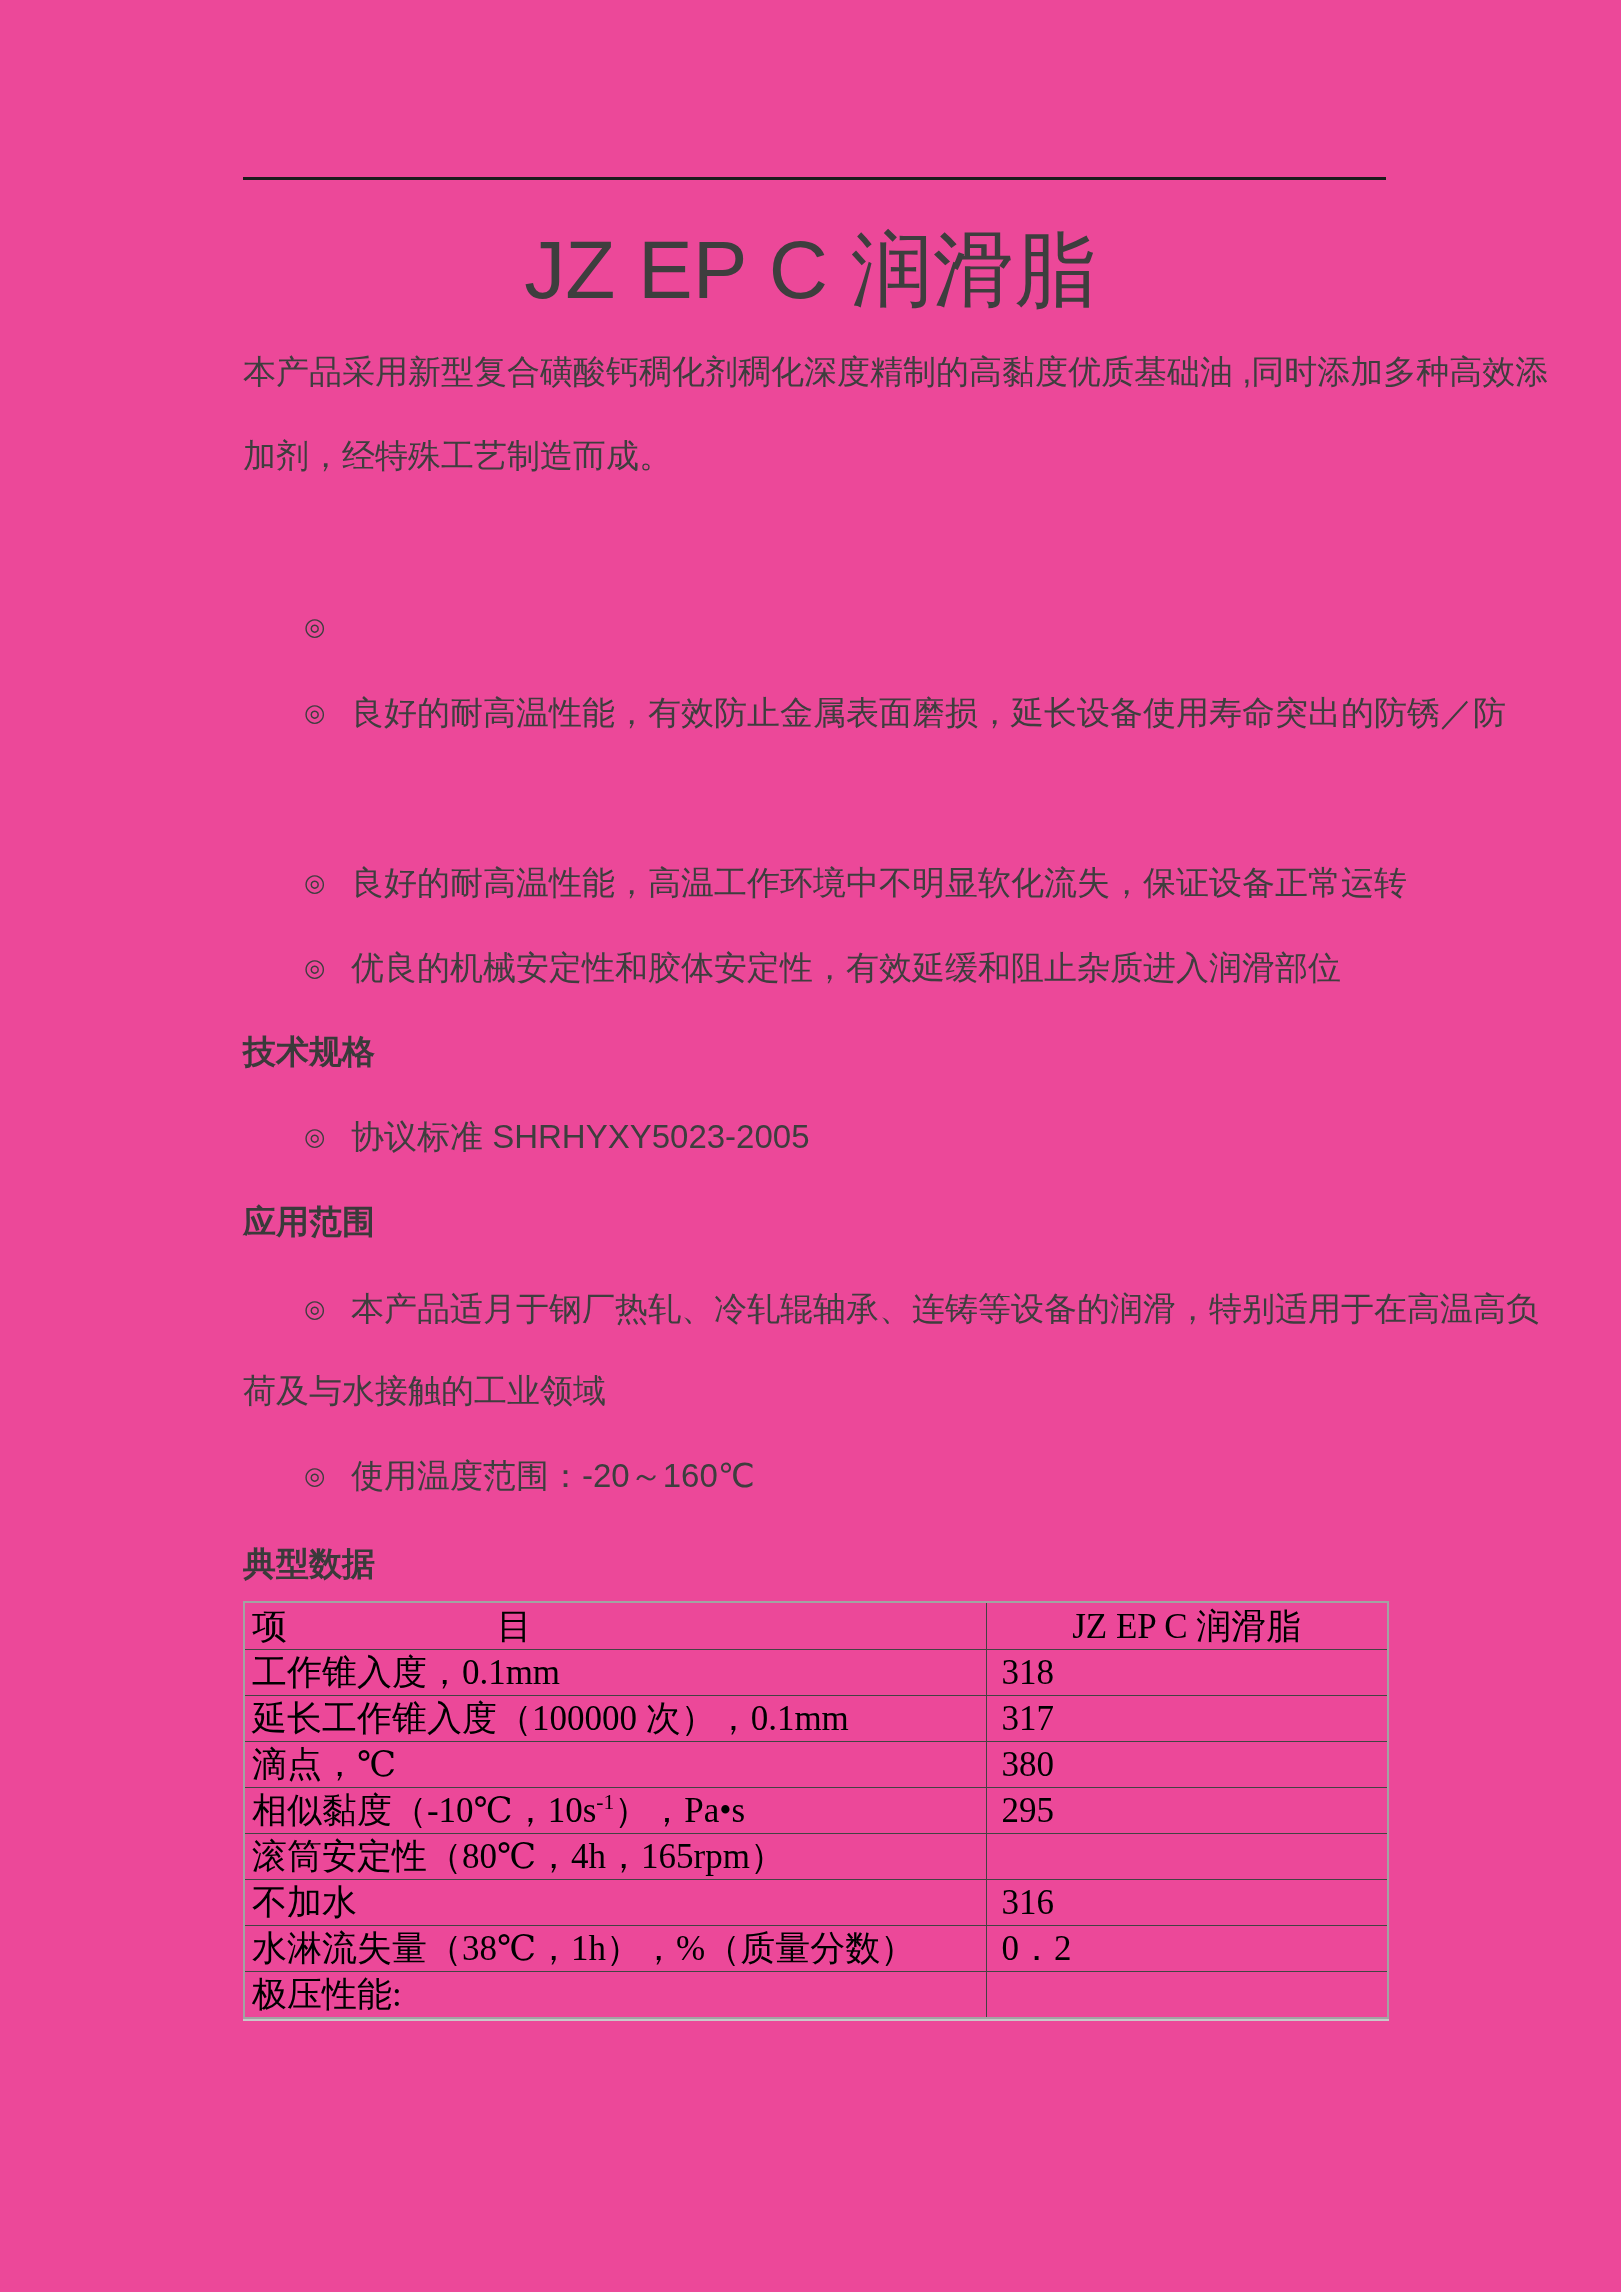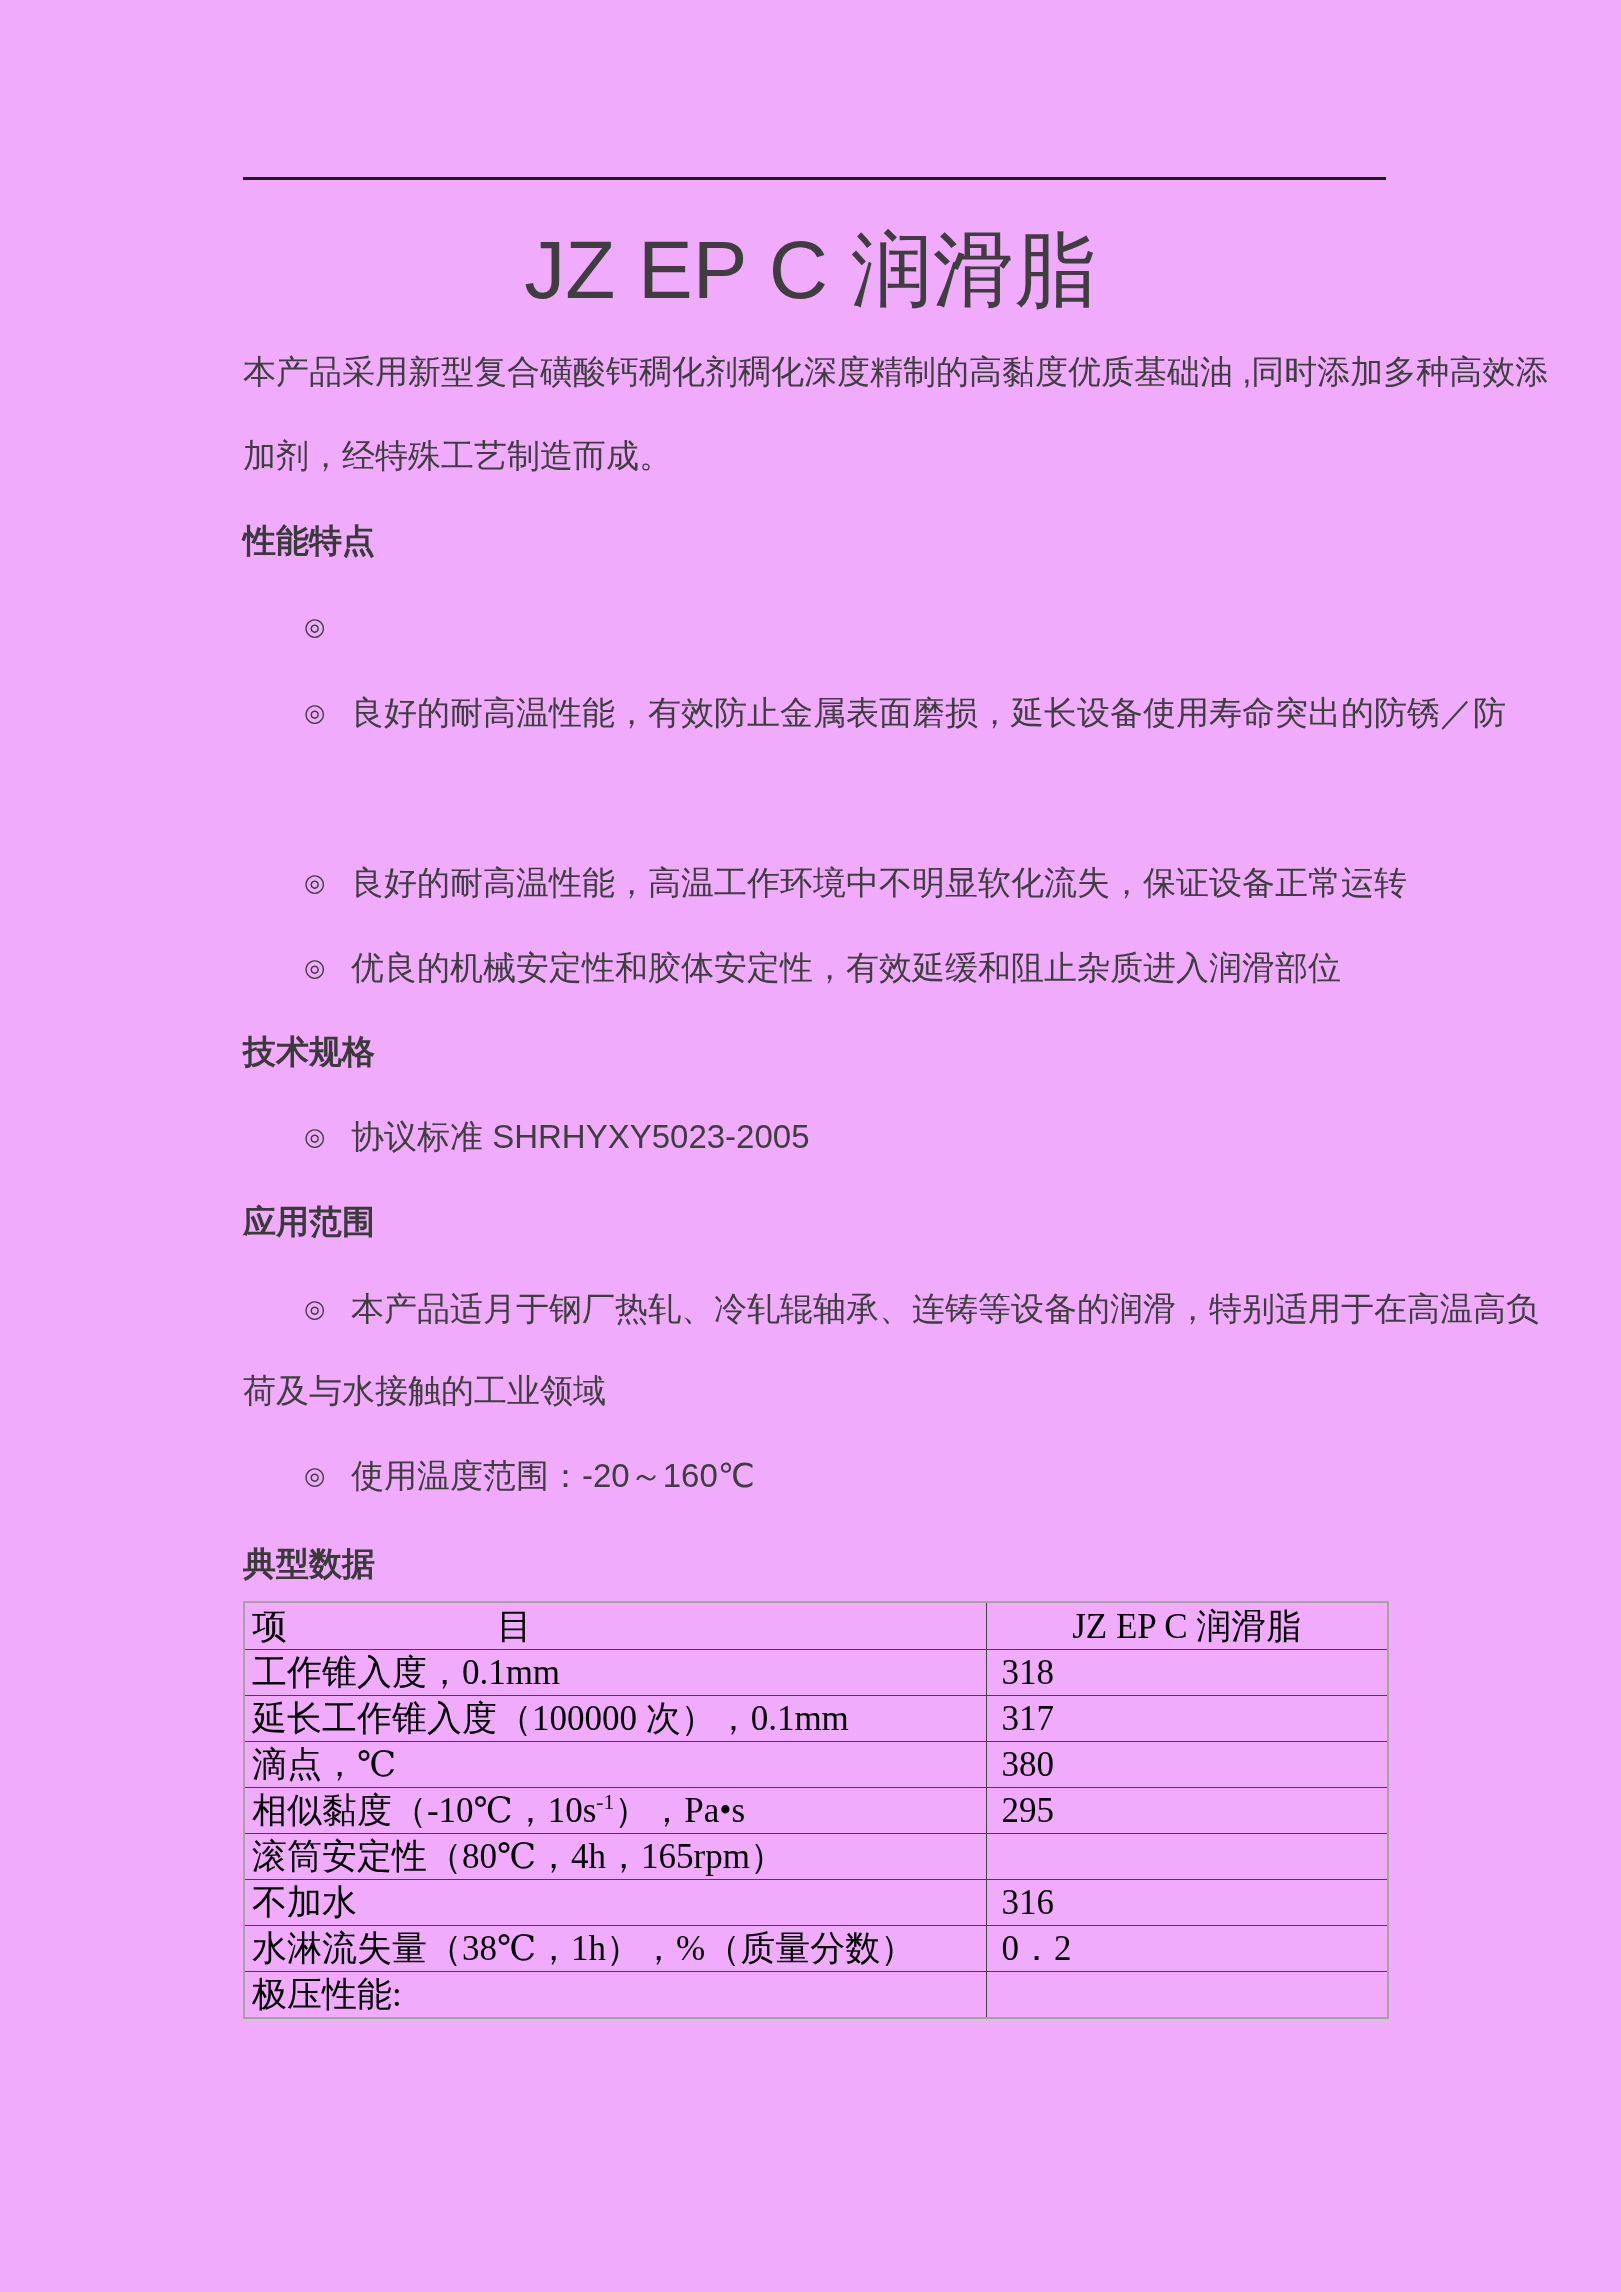--- a/index.html
+++ b/index.html
@@ -1,20 +1,20 @@
 <!DOCTYPE html>
 <html><head>
 <meta charset="utf-8">
 <style>
   html,body{margin:0;padding:0;background:#ffffff;}
   .page{
     position:relative;
     width:1621px;
     height:2293px;
-    background:#f0abfc;
+    background:#ec4899;
     overflow:hidden;
     font-family:"Liberation Sans","DejaVu Sans",sans-serif;
   }
   .rule{
     position:absolute;
     left:243px;
     top:177px;
     width:1143px;
     height:2.9px;
     background:#1c1c1c;
@@ -90,21 +90,20 @@
 
 <div class="page">
 
   <div class="rule"></div>
 
   <h1 class="title">JZ EP C 润滑脂</h1>
 
   <div class="line" style="top:353px">本产品采用新型复合磺酸钙稠化剂稠化深度精制的高黏度优质基础油 ,同时添加多种高效添</div>
   <div class="line" style="top:437px">加剂，经特殊工艺制造而成。</div>
 
-  <div class="line heading" style="top:522px">性能特点</div>
 
   <div class="line bullet" style="top:608px">
     <span class="bmark">◎</span>
   </div>
   <div class="line bullet" style="top:694px">
     <span class="bmark">◎</span>
     <span>良好的耐高温性能，有效防止金属表面磨损，延长设备使用寿命突出的防锈／防</span>
   </div>
   <div class="line bullet" style="top:864px">
     <span class="bmark">◎</span>

